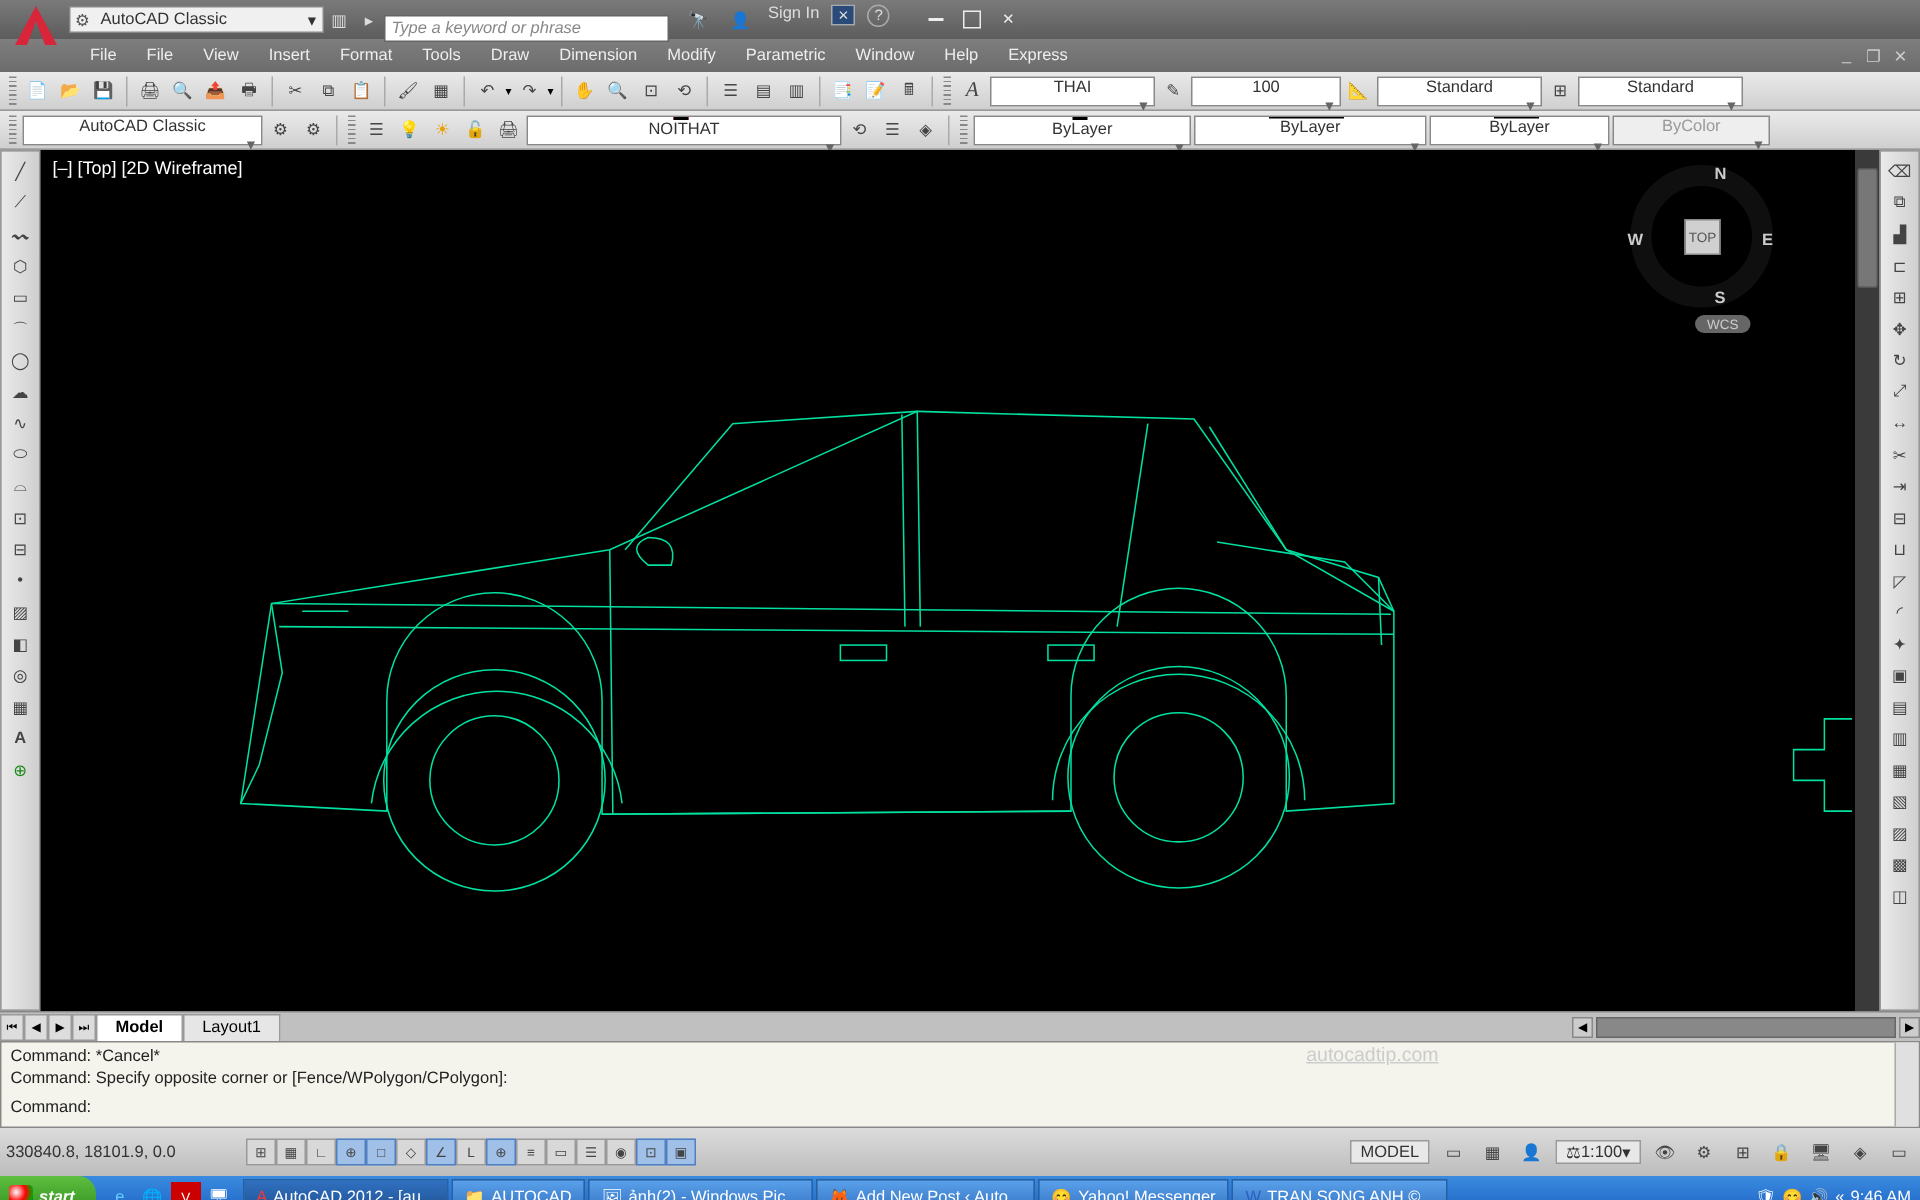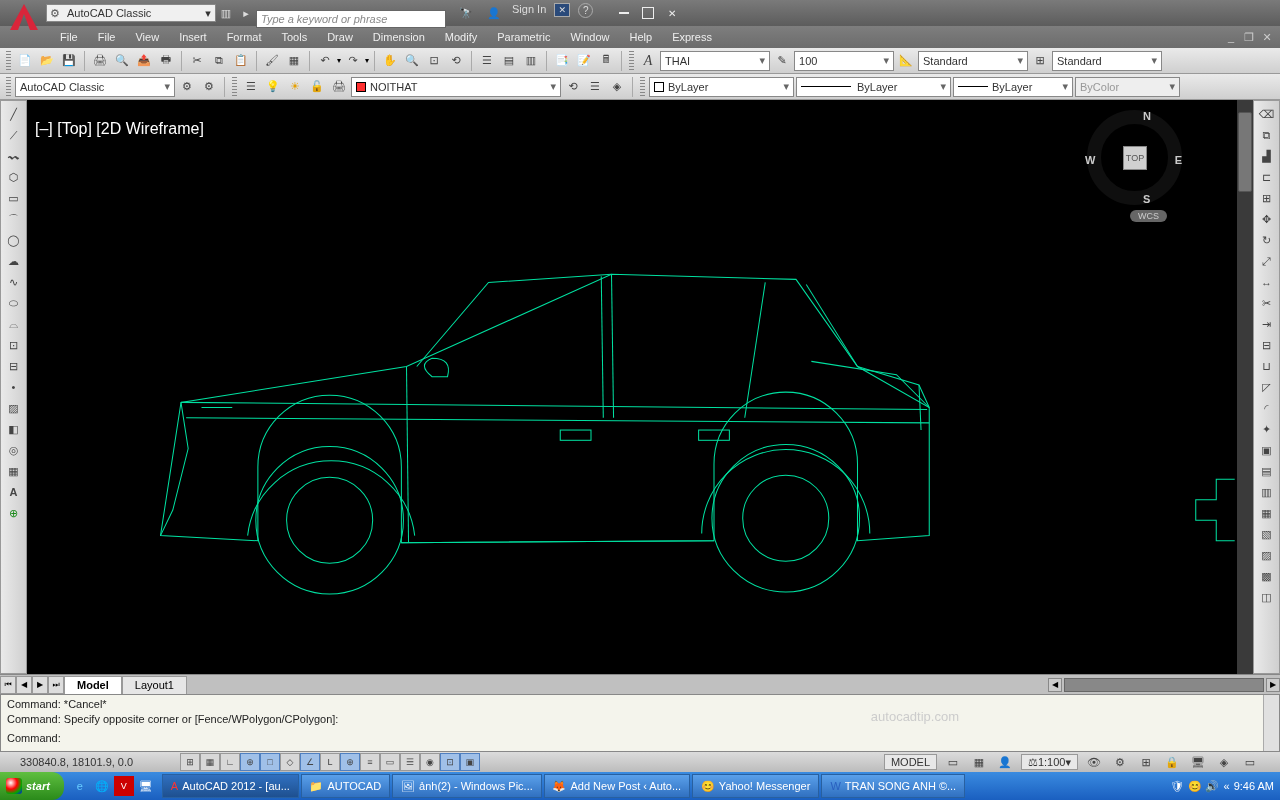--- a/index.html
+++ b/index.html
@@ -25,32 +25,32 @@
 .menu-bar { height:22px; background:linear-gradient(to bottom,#7e7e7e,#6c6c6c); display:flex; align-items:center; padding-left:50px; }
 .menu-bar span { color:#eee; padding:0 10px; line-height:22px; }
 .menu-right { margin-left:auto; display:flex; padding-right:4px;}
 .mini-btn{width:18px;height:16px;display:flex;align-items:center;justify-content:center;color:#ccc;}
 
 
 .tb-row { height:26px; background:linear-gradient(to bottom,#eaeaea,#cfcfcf); border-bottom:1px solid #999; display:flex; align-items:center; padding:0 4px; gap:2px; }
 .tb-grip{ width:5px; height:20px; background:repeating-linear-gradient(to bottom,#888 0 1px,transparent 1px 3px); margin:0 2px;}
 .ico{ width:20px;height:20px;display:flex;align-items:center;justify-content:center; color:#444;}
 .sep{width:1px;height:20px;background:#aaa;margin:0 3px;}
-.combo{height:20px;background:#fff;border:1px solid #888;display:flex;align-items:center;padding:0 4px;color:#333;}
+.combo{height:20px;background:#fff;border:1px solid #888;display:flex;align-items:center;padding:0 4px;color:#333;flex-direction:column;}
 .combo .dd{margin-left:auto;color:#666;padding-left:6px;}
 .sq{display:inline-block;width:10px;height:10px;border:1px solid #000;margin-right:4px;}
 
 
 .vtb{width:27px;background:linear-gradient(to right,#eaeaea,#cfcfcf);border:1px solid #999;display:flex;flex-direction:column;align-items:center;padding-top:3px;gap:1px;}
 .vtb .ico{width:22px;height:20px;}
 
 
 .main-area{display:flex;height:calc(800px - 26px - 22px - 52px - 78px - 20px - 28px);}
 .canvas{flex:1;background:#000;position:relative;overflow:hidden;}
-.canvas-label{position:absolute;top:20px;left:8px;color:#fff;font-size:16px;}
+.canvas-label{position:absolute;top:5px;left:8px;color:#fff;font-size:12px;}
 .viewcube{position:absolute;top:10px;right:55px;}
 .viewcube .ring{width:95px;height:95px;border:14px solid rgba(255,255,255,0.06);border-radius:50%;position:relative;}
 .viewcube .cube{position:absolute;top:22px;left:22px;width:24px;height:24px;background:#d0d0d0;color:#555;font-size:9px;display:flex;align-items:center;justify-content:center;border:1px solid #888;}
 .compass{position:absolute;color:#ccc;font-weight:bold;font-size:11px;}
 .wcs-badge{position:absolute;top:110px;right:70px;background:#666;color:#ccc;padding:1px 8px;border-radius:8px;font-size:9px;}
 
 
 .vsb{width:16px;background:#3a3a3a;}
 .vsb .thumb{width:14px;height:80px;margin:12px auto;background:#777;border:1px solid #555;border-radius:2px;}
 
@@ -59,25 +59,25 @@
 .tab-btns{display:flex;gap:0;}
 .tab-arrow{width:16px;height:18px;background:#ddd;border:1px solid #999;display:flex;align-items:center;justify-content:center;font-size:8px;}
 .tab{height:18px;padding:0 12px;background:#e6e6e6;border:1px solid #999;border-bottom:none;display:flex;align-items:center;}
 .tab.active{background:#fff;font-weight:bold;}
 .hscroll{flex:1;display:flex;align-items:center;justify-content:flex-end;gap:0;}
 .hscroll .bar{width:200px;height:14px;background:#888;border:1px solid #666;margin:0 2px;}
 .hscroll .arr{width:14px;height:14px;background:#ccc;border:1px solid #888;display:flex;align-items:center;justify-content:center;font-size:8px;}
 
 
 .cmd-win{height:58px;background:#f4f4ec;border:1px solid #888;font-family:"Courier New",monospace;font-size:12px;padding:2px 6px;line-height:15px;color:#222;position:relative;}
-.watermark{position:absolute;right:320px;top:14px;color:#ccc;font-family:sans-serif;font-size:13px;}
+.watermark{position:absolute;right:320px;top:0;color:#ccc;font-family:sans-serif;font-size:13px;text-decoration:underline;}
 .cmd-sb{position:absolute;right:0;top:0;bottom:0;width:16px;background:#e0e0e0;border-left:1px solid #aaa;}
 
 
-.status-bar{height:20px;background:linear-gradient(to bottom,#dcdcdc,#bcbcbc);display:flex;align-items:center;padding:0 20px;font-size:11px;color:#333;justify-content:space-between;}
+.status-bar{height:32px;background:linear-gradient(to bottom,#dcdcdc,#bcbcbc);display:flex;align-items:center;padding:0 4px;font-size:11px;color:#333;justify-content:space-between;}
 .coords{width:160px;}
 .sb-toggles{display:flex;gap:0;}
 .sb-tgl{width:20px;height:18px;border:1px solid #999;background:#d8d8d8;display:flex;align-items:center;justify-content:center;font-size:9px;color:#444;}
 .sb-tgl.on{background:#a0c0e8;border-color:#5080c0;}
 .sb-right{margin-left:auto;display:flex;align-items:center;gap:6px;}
 .sb-pill{padding:0 6px;height:16px;background:#e8e8e8;border:1px solid #999;display:flex;align-items:center;}
 
 
 .taskbar{height:28px;background:linear-gradient(to bottom,#3a8be0,#1a5fc0);display:flex;align-items:center;}
 .start-btn{height:28px;padding:0 14px 0 6px;background:linear-gradient(to bottom,#5fbf40,#2a8a1a);color:#fff;font-weight:bold;font-style:italic;display:flex;align-items:center;gap:4px;border-radius:0 12px 12px 0;}

